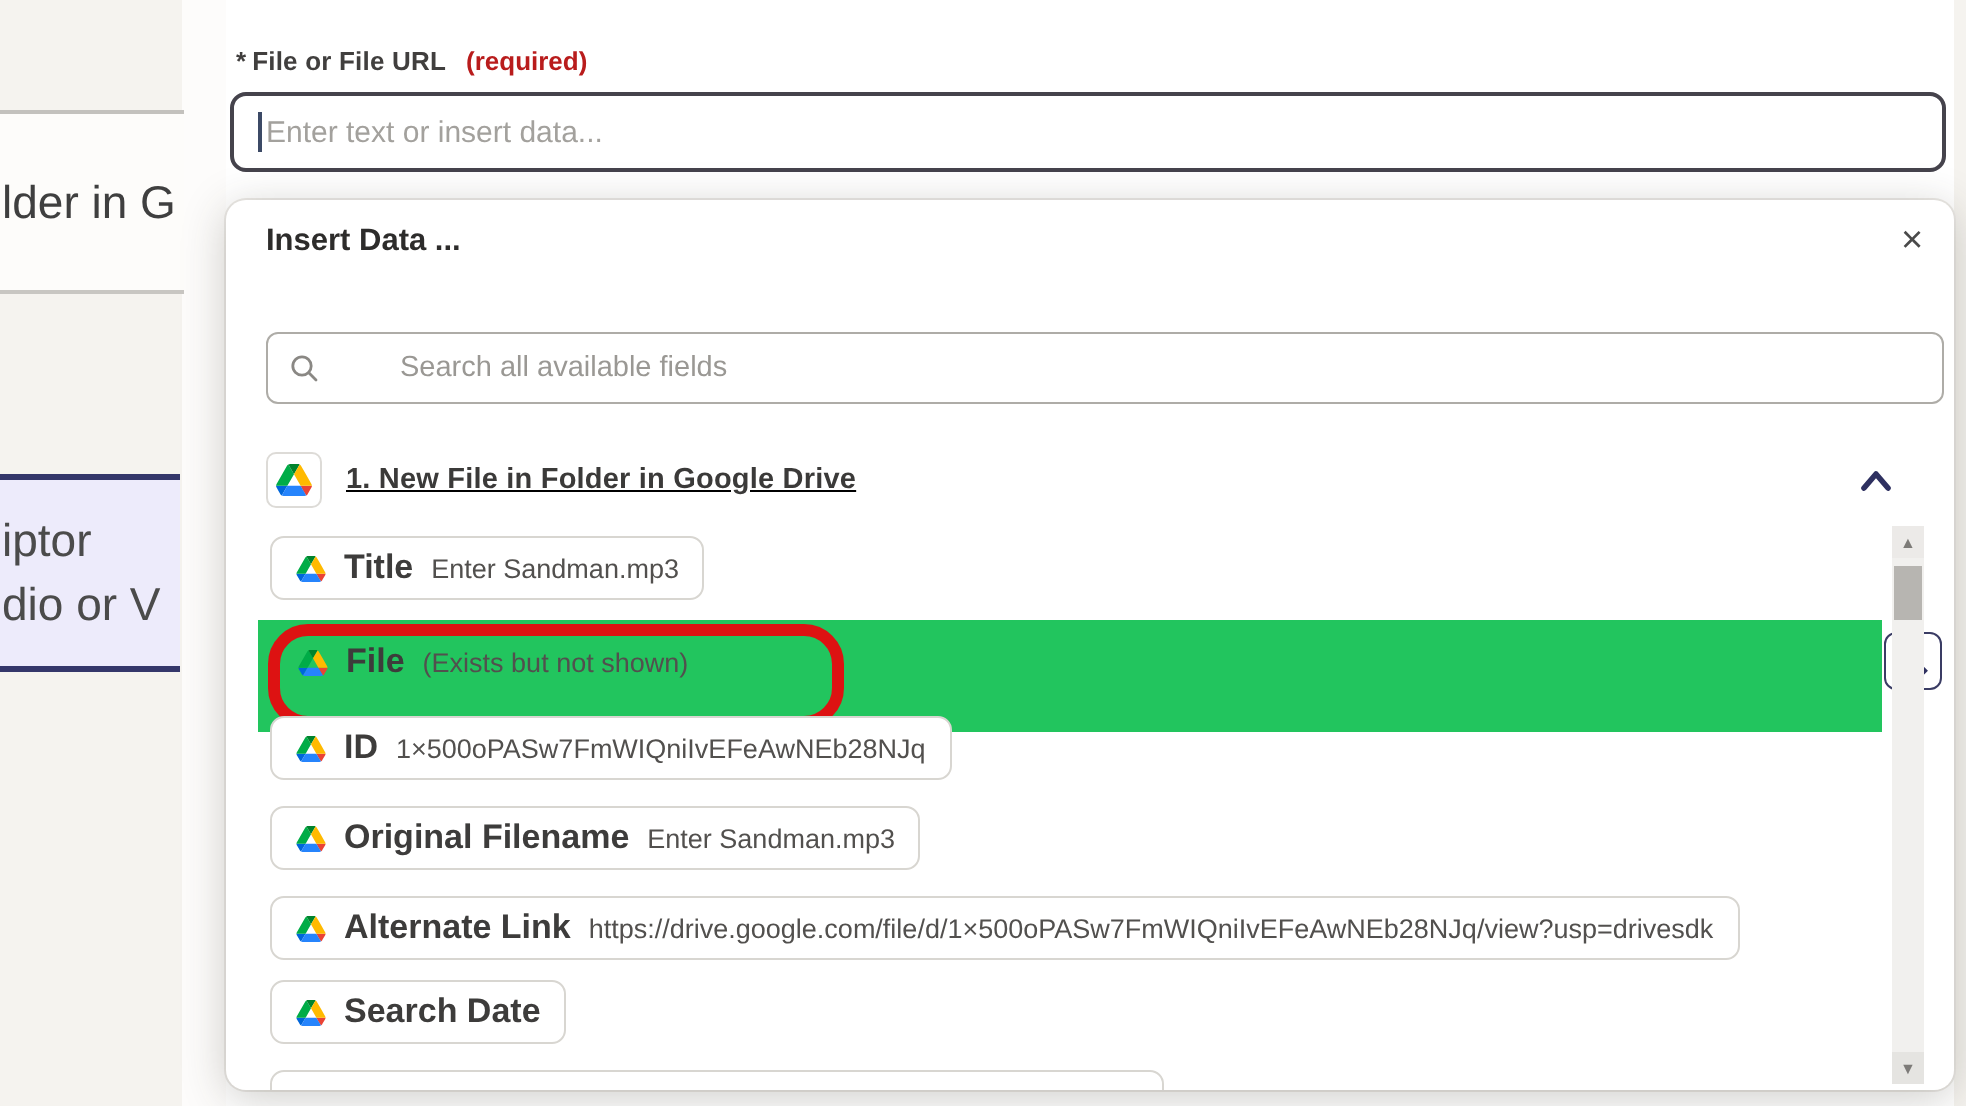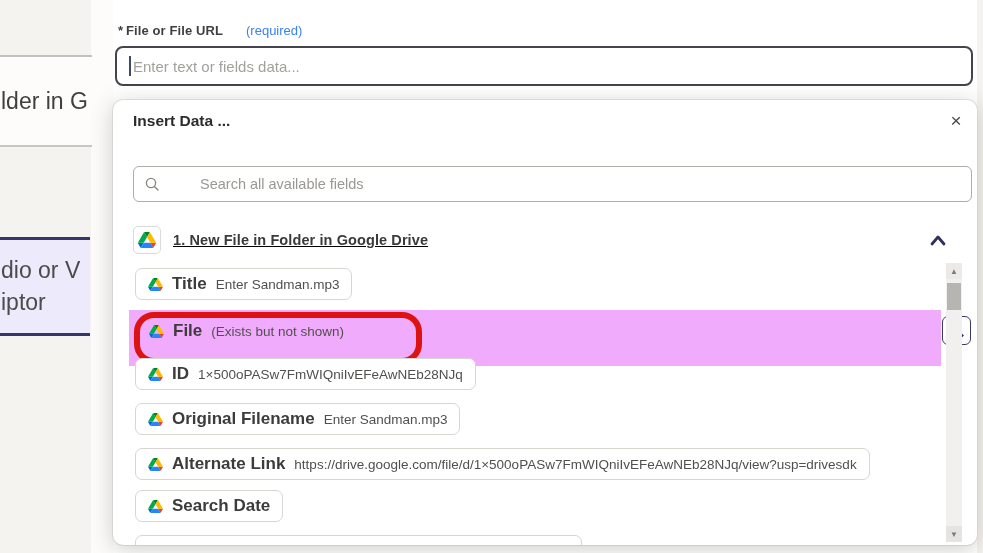--- a/index.html
+++ b/index.html
@@ -16,21 +16,21 @@
             border-top:3px solid #34366a;border-bottom:3px solid #34366a;
             display:flex;flex-direction:column;justify-content:center;gap:4px;}
   .bg-card2 span{font-size:23px;color:#4b4b4b;white-space:nowrap;margin-left:1px;line-height:1.2;}
 
   
   .main{position:absolute;left:113px;top:0;width:864px;height:553px;background:#ffffff;}
 
   .field-label{position:absolute;left:5px;top:23px;font-size:13px;color:#413f3e;}
   .field-label .ast{font-weight:700;margin-right:3px;}
   .field-label .lbl{font-weight:700;letter-spacing:.1px;}
-  .field-label .req{font-weight:400;color:#3b82f6;margin-left:23px;}
+  .field-label .req{font-weight:700;color:#b91c1c;margin-left:10px;}
 
   .text-input{position:absolute;left:2px;top:46px;width:858px;height:40px;box-sizing:border-box;
               border:2px solid #45434c;border-radius:8px;background:#fff;
               display:flex;align-items:center;padding:0 12px;}
   .caret{width:2px;height:20px;background:#3c4a66;margin-right:2px;}
   .placeholder{font-size:15px;color:#a3a19d;}
 
   
   .panel{position:absolute;left:0;top:100px;width:864px;height:445px;background:#ffffff;
          border-radius:10px;box-shadow:0 4px 22px rgba(60,55,45,.25), 0 0 0 1px #eceae7;
@@ -49,21 +49,21 @@
                display:flex;align-items:center;justify-content:center;}
   .section-title{font-size:14.5px;font-weight:700;color:#3b3a39;letter-spacing:.1px;}
   .chevron-up{position:absolute;right:30px;top:133px;}
 
   
   .pill{display:inline-flex;align-items:center;gap:9px;height:32px;box-sizing:border-box;
         background:#fff;border:1px solid #d8d6d1;border-radius:7px;padding:0 12px;white-space:nowrap;}
   .pill .f-label{font-size:17px;font-weight:700;color:#3d3c3b;}
   .pill .f-value{font-size:13.5px;color:#52504e;}
   .row{position:absolute;left:22px;}
-  .row-highlight{position:absolute;left:16px;right:36px;top:210px;height:56px;background:#f0abfc;}
+  .row-highlight{position:absolute;left:16px;right:36px;top:210px;height:56px;background:#22c55e;}
   .row-highlight .pill{position:absolute;left:7px;top:5px;background:transparent;border-color:transparent;}
   .red-oval{position:absolute;left:-3px;top:-4px;width:276px;height:40px;
             border:6px solid #dd1212;border-radius:20px;pointer-events:none;}
   .sparkle-btn{position:absolute;right:-30px;top:6px;width:29px;height:29px;box-sizing:border-box;
                background:#fff;border:1.5px solid #3a3c64;border-radius:6px;
                display:flex;align-items:center;justify-content:center;cursor:pointer;}
 
   .partial-pill{position:absolute;left:22px;top:435px;width:445px;height:20px;background:#fff;
                 border:1px solid #d8d6d1;border-radius:7px;}
 
@@ -79,33 +79,33 @@
 <body>
 
 <div class="screen">
 
   <div class="left-col">
     <div class="left-strip"></div>
     <div class="bg-card1">
       <span>lder in G</span>
     </div>
     <div class="bg-card2">
+      <span>iptor</span>
       <span>dio or V</span>
-      <span>iptor</span>
     </div>
   </div>
 
   <div class="main">
 
     <div class="field-label">
       <span class="ast">*</span><span class="lbl">File or File URL</span><span class="req">(required)</span>
     </div>
     <div class="text-input">
       <div class="caret"></div>
-      <span class="placeholder">Enter text or fields data...</span>
+      <span class="placeholder">Enter text or insert data...</span>
     </div>
 
     <div class="panel">
       <div class="panel-title">Insert Data ...</div>
       <div class="close-btn">×</div>
 
       <div class="search-box">
         <svg width="16" height="16" viewBox="0 0 16 16">
           <circle cx="7" cy="7" r="4.6" fill="none" stroke="#8a8884" stroke-width="1.4"></circle>
           <line x1="10.4" y1="10.4" x2="14" y2="14" stroke="#8a8884" stroke-width="1.4" stroke-linecap="round"></line>

